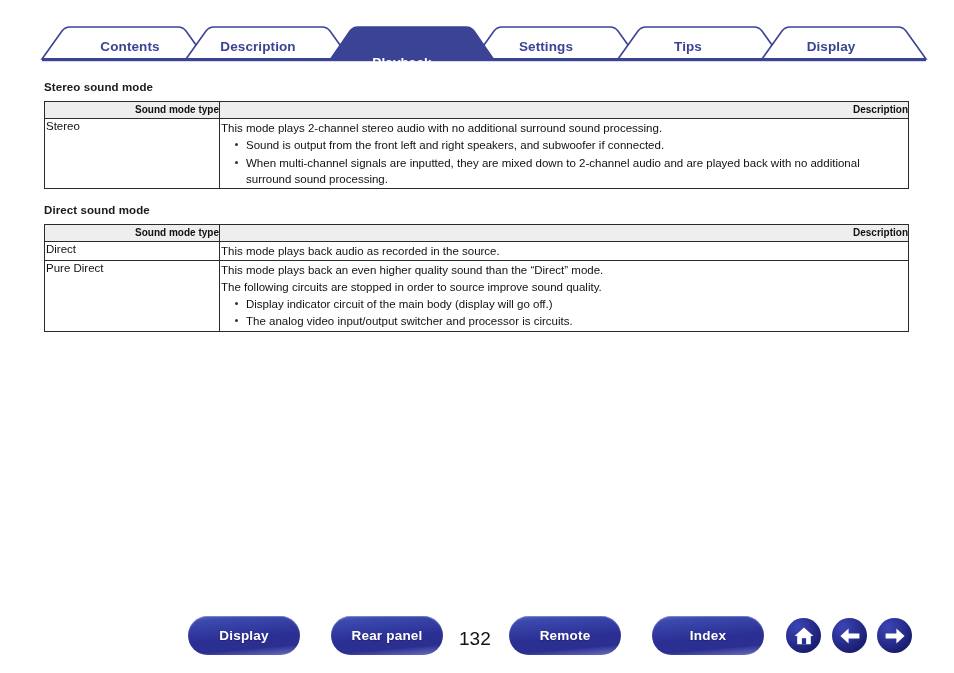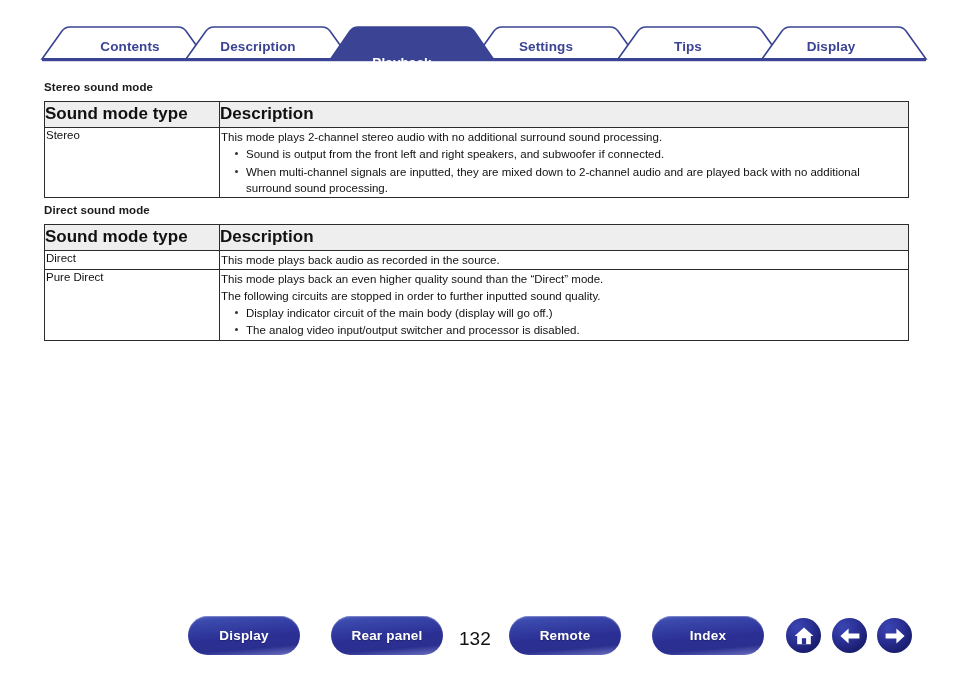--- a/index.html
+++ b/index.html
@@ -63,22 +63,22 @@
 
   table.mode-table th,
   table.mode-table td {
     border: 1px solid #2b2b2b;
     vertical-align: top;
     padding: 1px;
   }
   table.mode-table th {
     background: #eeeeee;
     font-weight: bold;
-    font-size: 17px;
-    text-align: left;
+    font-size: 10px;
+    text-align: right;
     height: 14px;
     padding: 2px 0 3px 0;
     color: #111;
   }
   col.c-type { width: 175px; }
   col.c-desc { width: 689px; }
 
   td.cell-type {
     padding: 4px 0 4px 5px;
     white-space: nowrap;
@@ -238,24 +238,24 @@
       <tr>
         <td class="cell-type">Direct</td>
         <td class="cell-desc">
           <div class="desc-line">This mode plays back audio as recorded in the source.</div>
         </td>
       </tr>
       <tr>
         <td class="cell-type">Pure Direct</td>
         <td class="cell-desc">
           <div class="desc-line">This mode plays back an even higher quality sound than the “Direct” mode.</div>
-          <div class="desc-line">The following circuits are stopped in order to further inputted sound quality.</div>
+          <div class="desc-line">The following circuits are stopped in order to source improve sound quality.</div>
           <ul class="bullets">
             <li>Display indicator circuit of the main body (display will go off.)</li>
-            <li>The analog video input/output switcher and processor is disabled.</li>
+            <li>The analog video input/output switcher and processor is circuits.</li>
           </ul>
         </td>
       </tr>
     </tbody>
   </table>
 
   <div class="footer">
 
     <div class="pill" id="pill-disp">Display</div>
     <div class="pill" id="pill-rear">Rear panel</div>

